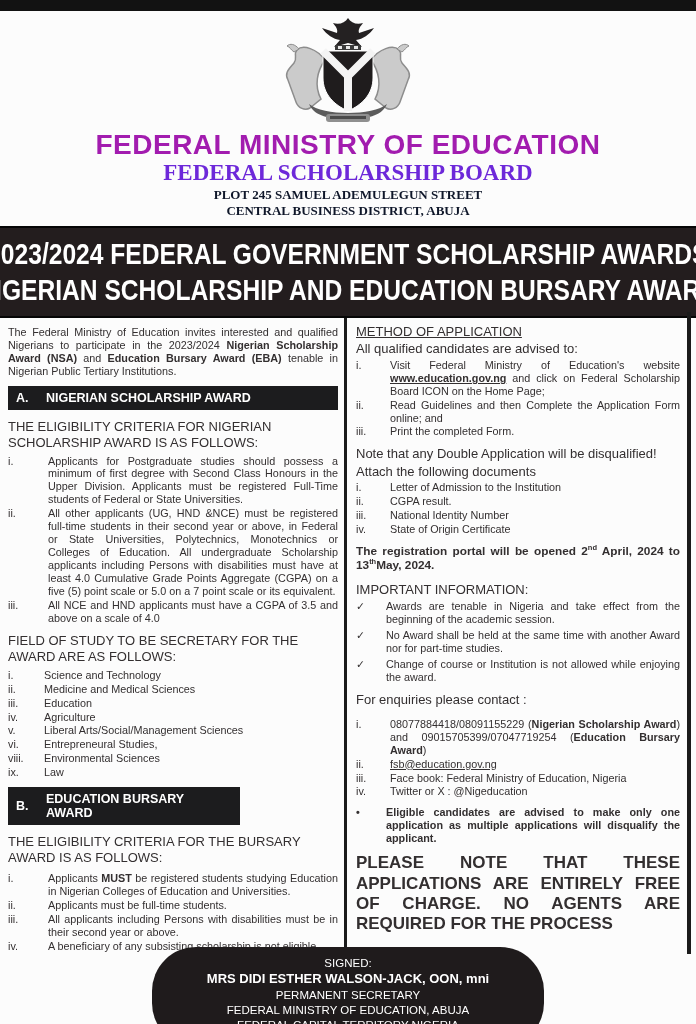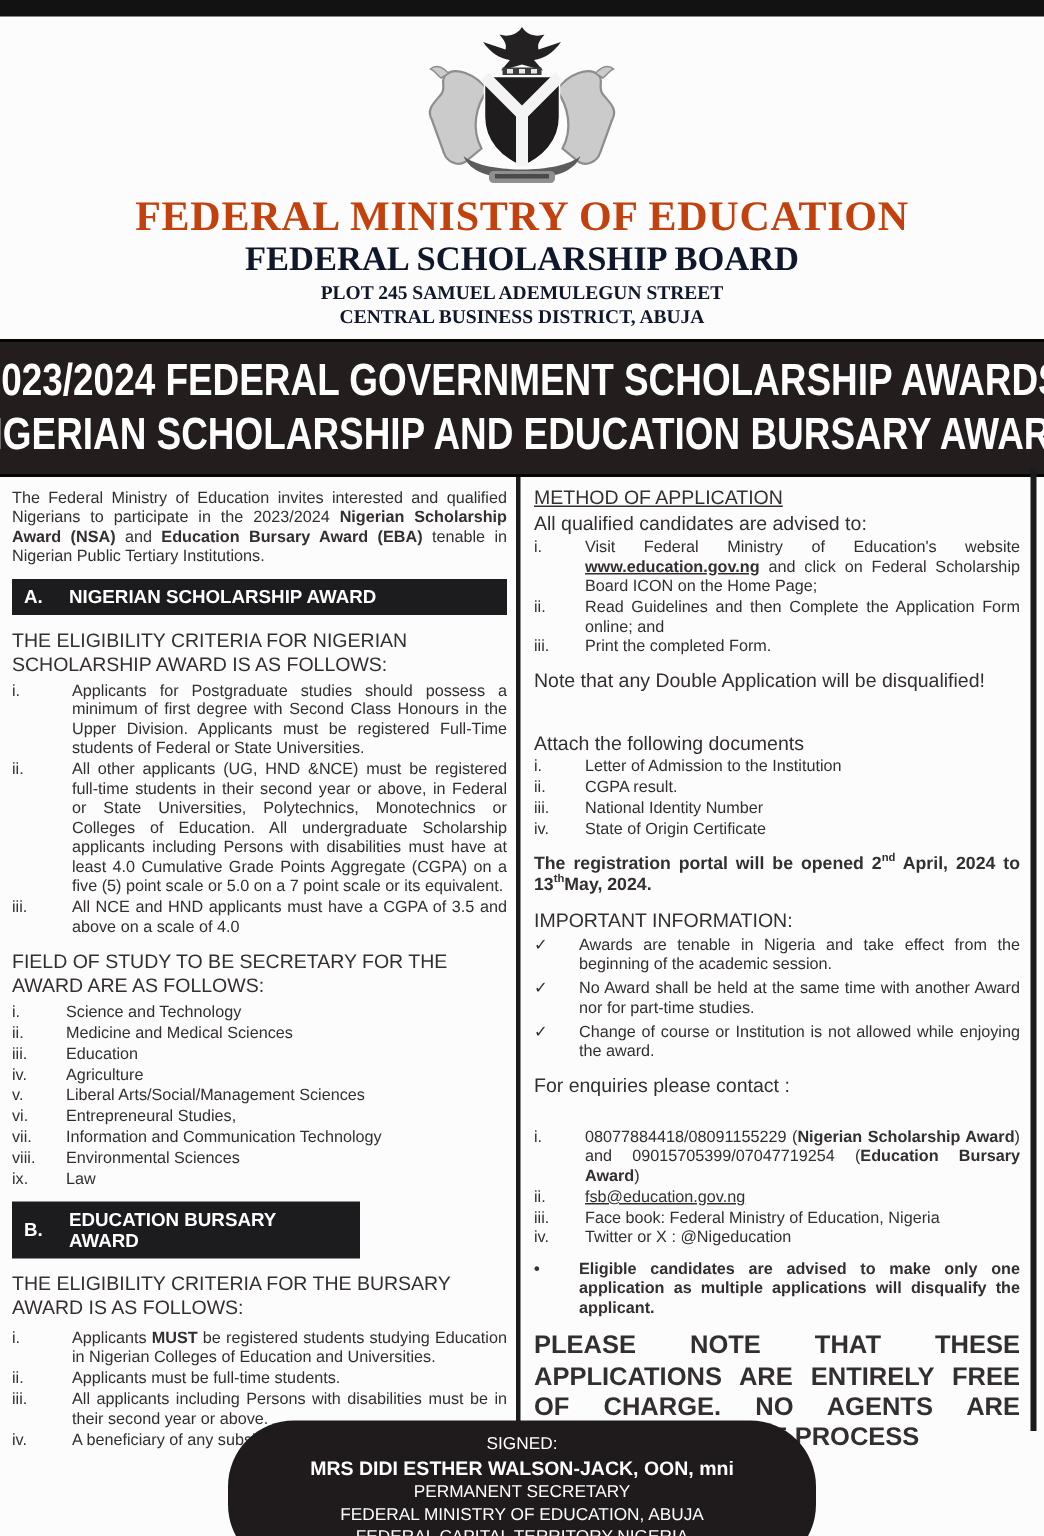--- a/index.html
+++ b/index.html
@@ -6,24 +6,24 @@
   body{
     width:696px;height:1024px;position:relative;overflow:hidden;
     background:#fcfcfc;color:#332f30;
     font-family:"Liberation Sans","DejaVu Sans",sans-serif;
     -webkit-font-smoothing:antialiased;
   }
   .topbar{height:11px;background:#121212;width:100%}
   
   .masthead{text-align:center}
   .coa{display:block;margin:5px auto 0}
-  .ministry{font-family:Liberation Serif, serif;font-weight:700;
-    font-size:28px;line-height:1.05;margin:2px 0 0;color:#c2410c;letter-spacing:.5px}
+  .ministry{font-family:Liberation Sans, sans-serif;font-weight:700;
+    font-size:28px;line-height:1.05;margin:2px 0 0;color:#a21caf;letter-spacing:.5px}
   .board{font-family:"Liberation Serif","DejaVu Serif",serif;font-weight:700;
-    font-size:23px;line-height:1.1;margin:1px 0 0;color:#0f172a}
+    font-size:23px;line-height:1.1;margin:1px 0 0;color:#6d28d9}
   .addr{font-family:"Liberation Serif","DejaVu Serif",serif;font-weight:700;
     font-size:13px;line-height:1.2;margin:1px 0 0;color:#0f172a}
   
   .banner{background:#231d1e;height:88px;margin-top:7px;width:100%;
     display:flex;flex-direction:column;justify-content:center;align-items:center;
     border-top:2px solid #060606;border-bottom:2px solid #060606}
   .banner-line{color:#fff;font-weight:700;font-size:30px;line-height:1.18;
     white-space:nowrap;transform:scaleX(.82);transform-origin:center;letter-spacing:0}
   
   .content{position:absolute;top:318px;left:0;width:559px;height:632px}
@@ -42,21 +42,21 @@
   .list{margin:0 0 8px}
   .li{display:flex;margin:0 0 1px}
   .li .num{flex:0 0 40px}
   .li .body{flex:1;text-align:justify;line-height:1.2}
   .list,.li{font-size:10.8px;line-height:1.2}
   .tight .li .num{flex:0 0 36px}
   .rlist .li .num{flex:0 0 34px}
   .clist .li .num{flex:0 0 30px}
   .blist .li .num{flex:0 0 30px}
   .blist .li{font-weight:700}
-  .gap6{margin-bottom:6px}.gap10{margin-bottom:26px}
+  .gap6{margin-bottom:6px}.gap10{margin-bottom:2px}
   .r-b{font-weight:700}
   .r-u{text-decoration:underline}
   .r-s{vertical-align:super;font-size:7.5px;line-height:0}
   
   .signed{position:absolute;left:152px;top:947px;width:392px;height:100px;
     background:#1f1b1c;border-radius:44px;color:#fff;text-align:center;
     padding-top:9px;box-sizing:border-box}
   .signed .l{font-size:11.5px;line-height:1.3}
   .signed .nm{font-size:13px;font-weight:700;line-height:1.3}
 </style>
@@ -146,24 +146,20 @@
       </div>
         <div class="li">
         <span class="num">v.</span>
         <span class="body"><span>Liberal Arts/Social/Management Sciences</span></span>
       </div>
         <div class="li">
         <span class="num">vi.</span>
         <span class="body"><span>Entrepreneural Studies,</span></span>
       </div>
         <div class="li">
-        <span class="num">vii.</span>
-        <span class="body"><span>Information and Communication Technology</span></span>
-      </div>
-        <div class="li">
         <span class="num">viii.</span>
         <span class="body"><span>Environmental Sciences</span></span>
       </div>
         <div class="li">
         <span class="num">ix.</span>
         <span class="body"><span>Law</span></span>
       </div>
       </div>
 
     <div class="secbar secbar-b">
@@ -243,21 +239,21 @@
         <div class="li" style="margin-bottom:3px">
         <span class="num">✓</span>
         <span class="body"><span>No Award shall be held at the same time with another Award nor for part-time studies.</span></span>
       </div>
         <div class="li" style="margin-bottom:3px">
         <span class="num">✓</span>
         <span class="body"><span>Change of course or Institution is not allowed while enjoying the award.</span></span>
       </div>
       </div>
 
-    <div class="hd" style="margin-top:6px;margin-bottom:20px">For enquiries please contact :</div>
+    <div class="hd" style="margin-top:6px;margin-bottom:10px">For enquiries please contact :</div>
     <div class="list rlist">
         <div class="li">
         <span class="num">i.</span>
         <span class="body"><span>08077884418/08091155229 (</span><span class="r-b">Nigerian Scholarship Award</span><span>) and 09015705399/07047719254 (</span><span class="r-b">Education Bursary Award</span><span>)</span></span>
       </div>
         <div class="li">
         <span class="num">ii.</span>
         <span class="body"><span class="r-u">fsb@education.gov.ng</span></span>
       </div>
         <div class="li">

